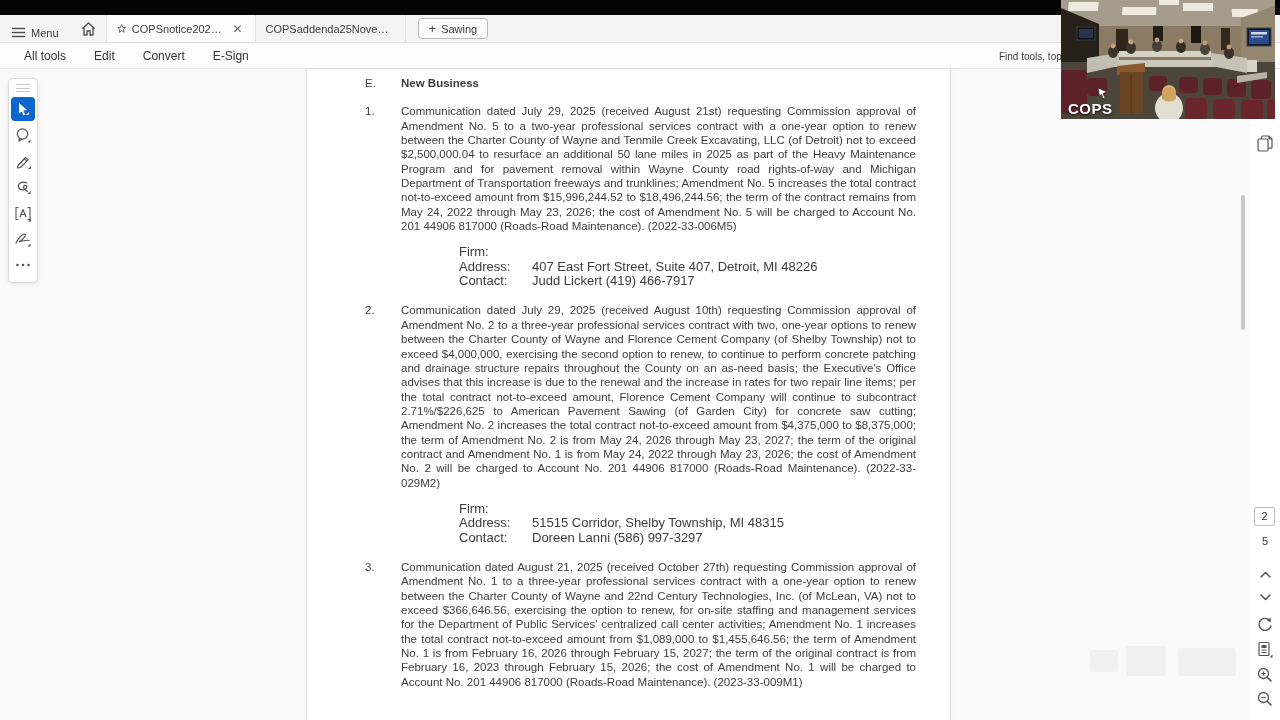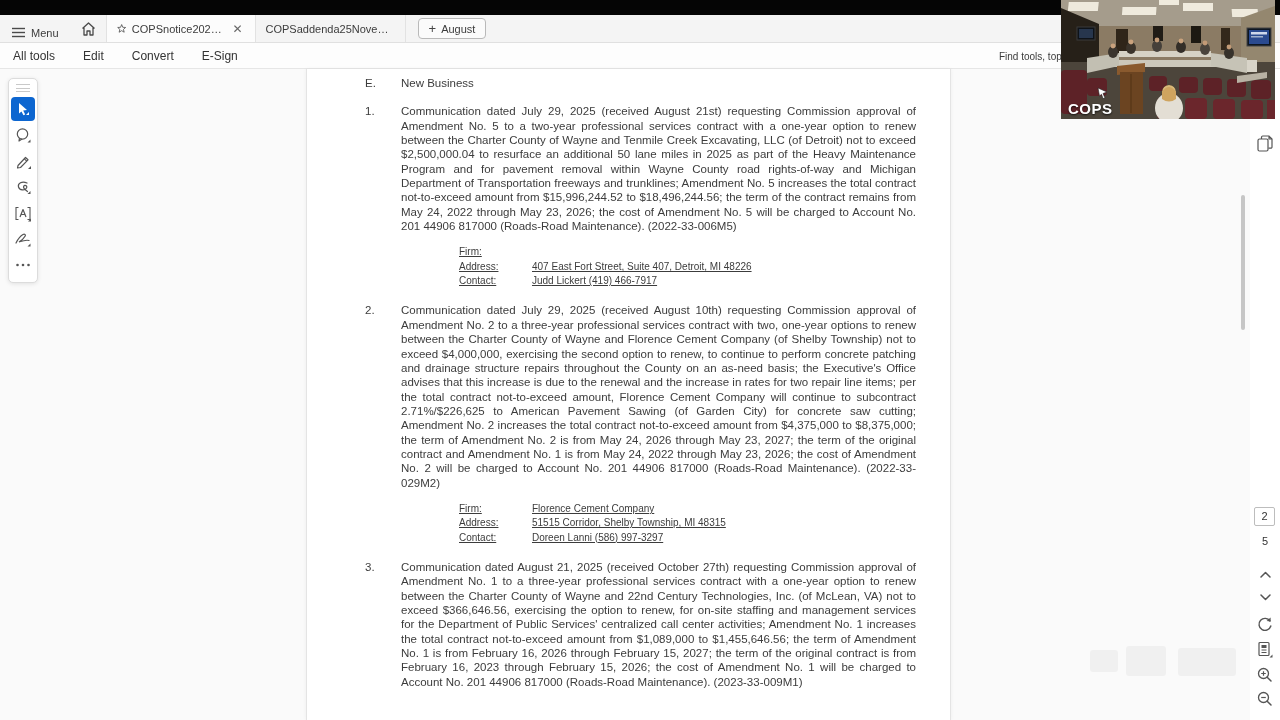--- a/index.html
+++ b/index.html
@@ -20,39 +20,39 @@
   .tab-title { white-space:nowrap; overflow:hidden; text-overflow:ellipsis; max-width:110px; }
   .tab-close { color:#666; font-size:12px; padding:0 2px; cursor:pointer; }
   .create-btn { align-self:center; margin-left:12px; display:flex; align-items:center; gap:5px;
                 border:1px solid #b9b9b9; border-radius:4px; padding:3px 10px; background:#fbfbfb; cursor:pointer; }
   .plus { font-size:13px; color:#444; line-height:1; }
 
   
   .menu-bar { position:absolute; left:0; top:43px; width:1280px; height:26px; background:#fdfdfd;
               border-bottom:1px solid #e6e6e6; display:flex; align-items:center; font-size:12px; color:#333; }
   .menu-item { padding:0 14px; cursor:pointer; }
-  .menu-item:first-child { padding-left:13px; }
+  .menu-item:first-child { padding-left:24px; }
   .find-tools { position:absolute; right:216px; top:0; height:26px; display:flex; align-items:center;
                 font-size:10px; color:#3c3c3c; cursor:text; }
 
   
   .viewer { position:absolute; left:0; top:69px; width:1280px; height:651px; background:#fafafa; }
 
   
   .page { position:absolute; left:306px; top:0; width:645px; height:651px; background:#ffffff;
           border-left:1px solid #e4e4e4; border-right:1px solid #e4e4e4;
           box-shadow:0 0 4px rgba(0,0,0,0.05); padding:7px 0 0 58px; overflow:hidden; }
   .doc-row { display:flex; align-items:flex-start; }
   .doc-num { width:36px; flex:none; font-size:11.5px; line-height:14.35px; color:#3c3c3c; }
   .doc-text { width:515px; flex:none; font-size:11.5px; line-height:14.35px; color:#3c3c3c; text-align:justify; }
   .doc-heading { margin-bottom:14px; }
-  .doc-heading .doc-text { text-align:left; }
+  .doc-heading .doc-text { text-align:left;font-weight:bold; }
   .doc-item { margin-bottom:12px; }
   .firm-block { margin:0 0 15px 94px; }
-  .firm-row { display:grid; grid-template-columns:73px auto; font-size:10px; line-height:14.35px; color:#3c3c3c;text-decoration:underline; }
+  .firm-row { display:grid; grid-template-columns:73px auto; font-size:13px; line-height:14.35px; color:#3c3c3c; }
 
   
   .left-toolbar { position:absolute; left:8px; top:9px; width:30px; background:#ffffff;
                   border:1px solid #dcdcdc; border-radius:5px; box-shadow:0 1px 4px rgba(0,0,0,0.10);
                   display:flex; flex-direction:column; align-items:center; padding:3px 0 4px 0; }
   .grip { width:14px; height:8px; display:flex; flex-direction:column; justify-content:space-between; margin:2px 0 4px 0; }
   .grip span { display:block; height:1px; background:#c9c9c9; }
   .tool { width:24px; height:24px; margin:1px 0; border-radius:4px; display:flex; align-items:center;
           justify-content:center; cursor:pointer; position:relative; }
   .tool.active { background:#0d66d0; }
@@ -109,21 +109,21 @@
       <path d="M6.5 1 L8 4.8 L12 5.1 L9 7.7 L10 11.7 L6.5 9.5 L3 11.7 L4 7.7 L1 5.1 L5 4.8 Z" fill="none" stroke="#4a4a4a" stroke-width="1.1" stroke-linejoin="round"></path>
     </svg>
     <span class="tab-title">COPSnotice2025Novem...</span>
     <span class="tab-close">✕</span>
   </div>
   <div class="tab">
     <span class="tab-title" style="max-width:160px">COPSaddenda25November13.pdf</span>
   </div>
   <div class="create-btn">
     <span class="plus">+</span>
-    <span>August</span>
+    <span>Sawing</span>
   </div>
 </div>
 
 <div class="menu-bar">
   <div class="menu-item">All tools</div>
   <div class="menu-item">Edit</div>
   <div class="menu-item">Convert</div>
   <div class="menu-item">E-Sign</div>
   <div class="find-tools">Find tools, topi</div>
 </div>
@@ -154,21 +154,20 @@
       </div>
     </div>
 
     <div class="doc-row doc-item">
       <div class="doc-num">2.</div>
       <div class="doc-text">Communication dated July 29, 2025 (received August 10th) requesting Commission approval of Amendment No. 2 to a three-year professional services contract with two, one-year options to renew between the Charter County of Wayne and Florence Cement Company (of Shelby Township) not to exceed $4,000,000, exercising the second option to renew, to continue to perform concrete patching and drainage structure repairs throughout the County on an as-need basis; the Executive's Office advises that this increase is due to the renewal and the increase in rates for two repair line items; per the total contract not-to-exceed amount, Florence Cement Company will continue to subcontract 2.71%/$226,625 to American Pavement Sawing (of Garden City) for concrete saw cutting; Amendment No. 2 increases the total contract not-to-exceed amount from $4,375,000 to $8,375,000; the term of Amendment No. 2 is from May 24, 2026 through May 23, 2027; the term of the original contract and Amendment No. 1 is from May 24, 2022 through May 23, 2026; the cost of Amendment No. 2 will be charged to Account No. 201 44906 817000 (Roads-Road Maintenance). (2022-33-029M2)</div>
     </div>
     <div class="firm-block">
       <div class="firm-row">
         <span>Firm:</span>
-        <span>Florence Cement Company</span>
       </div>
       <div class="firm-row">
         <span>Address:</span>
         <span>51515 Corridor, Shelby Township, MI 48315</span>
       </div>
       <div class="firm-row">
         <span>Contact:</span>
         <span>Doreen Lanni (586) 997-3297</span>
       </div>
     </div>

